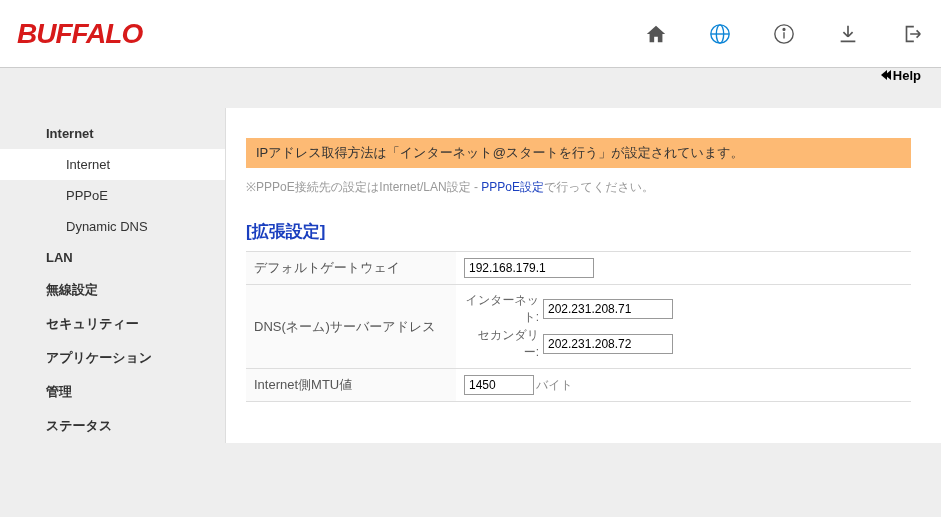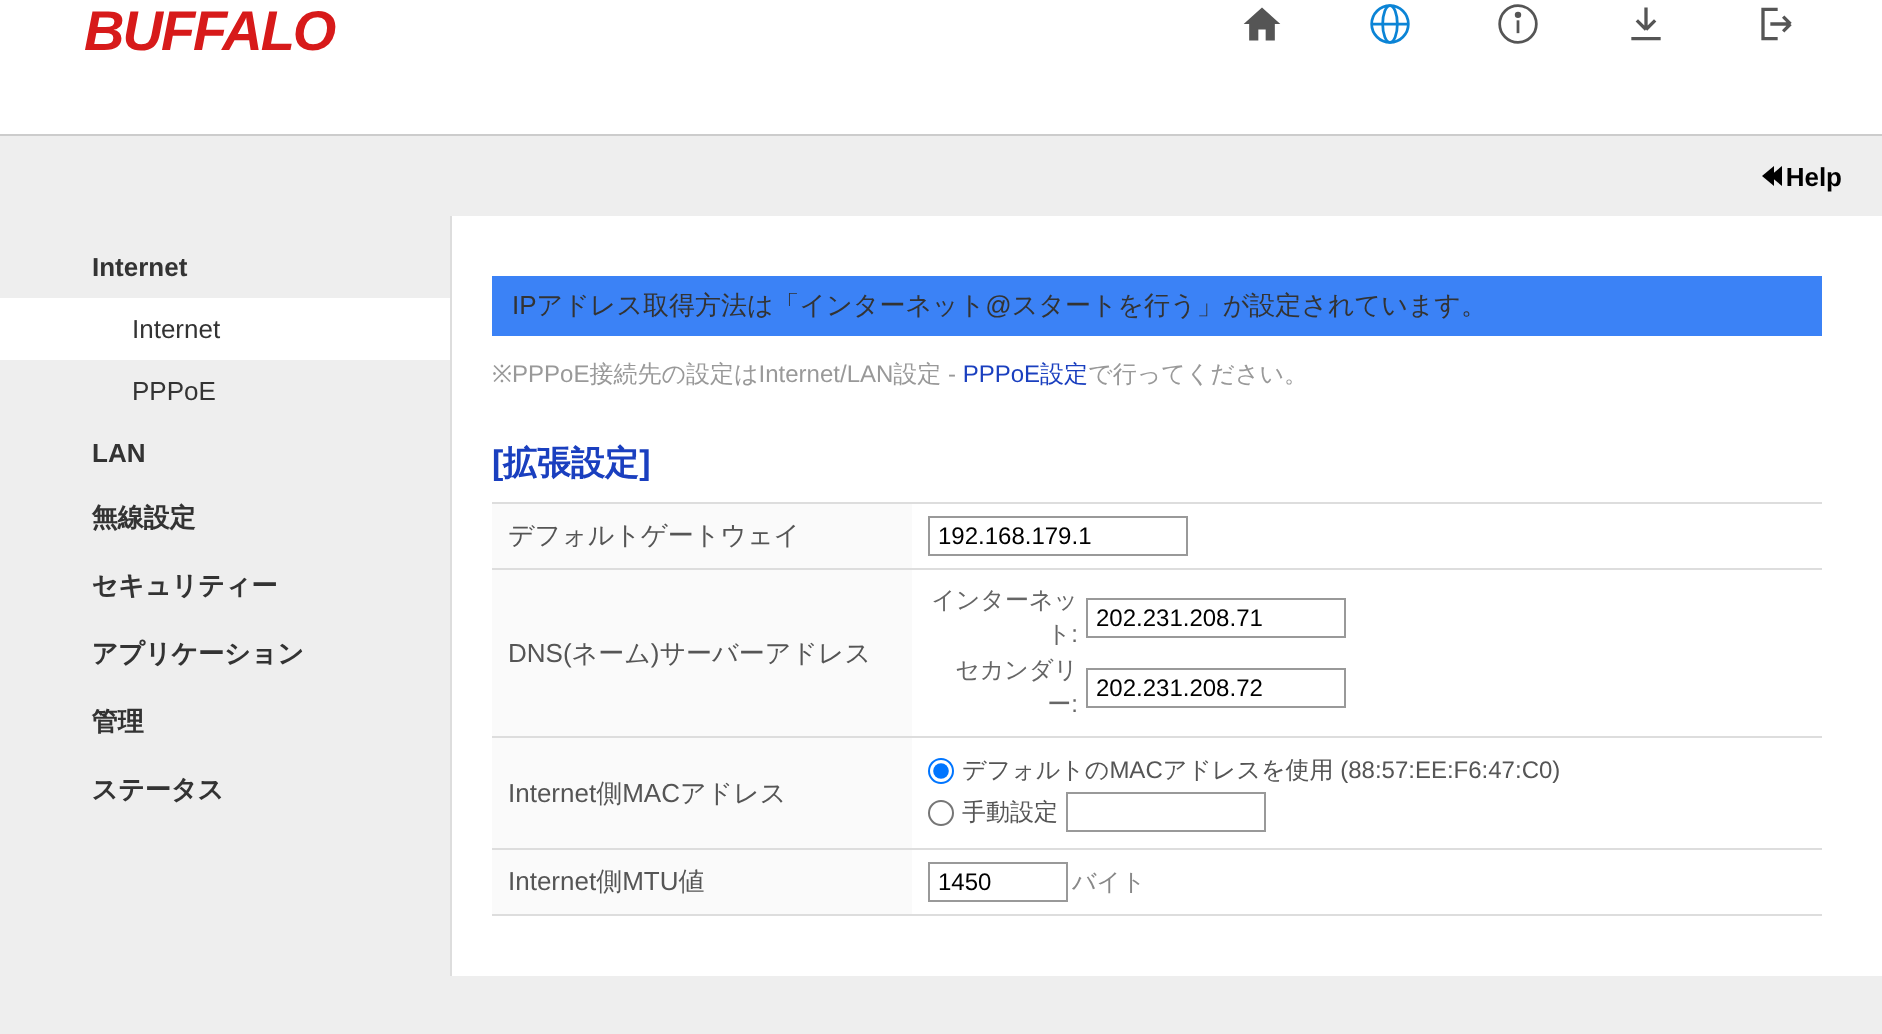--- a/index.html
+++ b/index.html
@@ -1,41 +1,41 @@
 <!DOCTYPE html>
 <html><head>
 <meta charset="utf-8">
 <style>
 * { box-sizing: border-box; margin: 0; padding: 0; }
 body { font-family: Arial, "Hiragino Sans", "Meiryo", sans-serif; font-size: 13px; background: #eeeeee; width: 941px; height: 517px; overflow: hidden; }
 
 
-.header { background: #fff; height: 68px; border-bottom: 1px solid #ccc; display: flex; padding: 0 42px; }
+.header { background: #fff; height: 68px; border-bottom: 1px solid #ccc; display: flex; align-items: center; padding: 0 17px; }
 .logo { font-family: Arial, sans-serif; font-weight: 900; font-style: italic; font-size: 28px; color: #d71a1a; letter-spacing: -1px; }
 .header-icons { margin-left: auto; display: flex; gap: 40px; }
 .header-icon { width: 24px; height: 24px; display: flex; align-items: center; justify-content: center; cursor: pointer; }
 .header-icon svg { width: 22px; height: 22px; }
 
 
-.helpbar { height: 40px; display: flex; align-items: center; justify-content: flex-end; padding-right: 20px; font-weight: bold; font-size: 13px; }
+.helpbar { height: 40px; display: flex; justify-content: flex-end; padding-right: 20px; font-weight: bold; font-size: 13px; }
 .helpbar span { cursor: pointer; }
 .tri { display: inline-block; width: 0; height: 0; border-top: 5px solid transparent; border-bottom: 5px solid transparent; border-right: 6px solid #000; margin-right: -2px; }
 
 
 .layout { display: flex; }
 
 
 .sidebar { width: 225px; padding-top: 10px; }
 .side-item { padding: 8px 0 8px 46px; font-weight: bold; color: #333; cursor: pointer; font-size: 13px; }
 .side-sub { padding: 8px 0 8px 66px; color: #333; cursor: pointer; font-size: 13px; }
 .side-sub.active { background: #fff; }
 
 
 .main { flex: 1; background: #fff; padding: 30px 30px 30px 20px; border-left: 1px solid #ddd; }
-.info-banner { background: #3b82f6; padding: 6px 10px; color: #333; margin-bottom: 10px; }
+.info-banner { background: #fdba74; padding: 6px 10px; color: #333; margin-bottom: 10px; }
 .note-line { color: #999; font-size: 12px; margin-bottom: 24px; }
 .note-line a { color: #1a3fbf; text-decoration: none; }
 .section-title { color: #1a3fbf; font-weight: bold; font-size: 17px; margin-bottom: 8px; }
 
 table.settings { width: 100%; border-collapse: collapse; }
 table.settings td { border-top: 1px solid #ddd; border-bottom: 1px solid #ddd; padding: 6px 8px; vertical-align: middle; color: #555; font-size: 13px; }
 table.settings td.label { width: 210px; background: #fafafa; }
 .underline-red { border-bottom: 3px solid #d71a1a; }
 
 input[type=text] { border: 1px solid #999; padding: 2px 4px; font-size: 12px; height: 20px; }
@@ -90,20 +90,21 @@
 
 <div class="helpbar">
   <span><span class="tri"></span><span class="tri"></span> <span>Help</span></span>
 </div>
 
 <div class="layout">
   <div class="sidebar">
     <div class="side-item">Internet</div>
     <div class="side-sub active">Internet</div>
     <div class="side-sub">PPPoE</div>
+    <div class="side-sub">Dynamic DNS</div>
     <div class="side-item">LAN</div>
     <div class="side-item">無線設定</div>
     <div class="side-item">セキュリティー</div>
     <div class="side-item">アプリケーション</div>
     <div class="side-item">管理</div>
     <div class="side-item">ステータス</div>
   </div>
 
   <div class="main">
     <div class="info-banner">IPアドレス取得方法は「インターネット@スタートを行う」が設定されています。</div>
@@ -127,34 +128,20 @@
             <span class="dns-label">インターネット:</span>
             <input type="text" class="dns-input" value="202.231.208.71" style="">
           </div>
           <div class="dns-row">
             <span class="dns-label">セカンダリー:</span>
             <input type="text" class="dns-input" value="202.231.208.72" style="">
           </div>
         </td>
       </tr>
       <tr>
-        <td class="label">Internet側MACアドレス</td>
-        <td>
-          <div class="radio-row">
-            <input type="radio" name="mac" checked="" style="">
-            <span>デフォルトのMACアドレスを使用 (88:57:EE:F6:47:C0)</span>
-          </div>
-          <div class="radio-row">
-            <input type="radio" name="mac" style="">
-            <span>手動設定</span>
-            <input type="text" class="mac-input" value="" style="">
-          </div>
-        </td>
-      </tr>
-      <tr>
         <td class="label underline-red">Internet側MTU値</td>
         <td class="underline-red">
           <input type="text" class="mtu-input" value="1450" style=""><span class="unit">バイト</span>
         </td>
       </tr>
     </tbody>
       </table>
   </div>
 </div>
 

